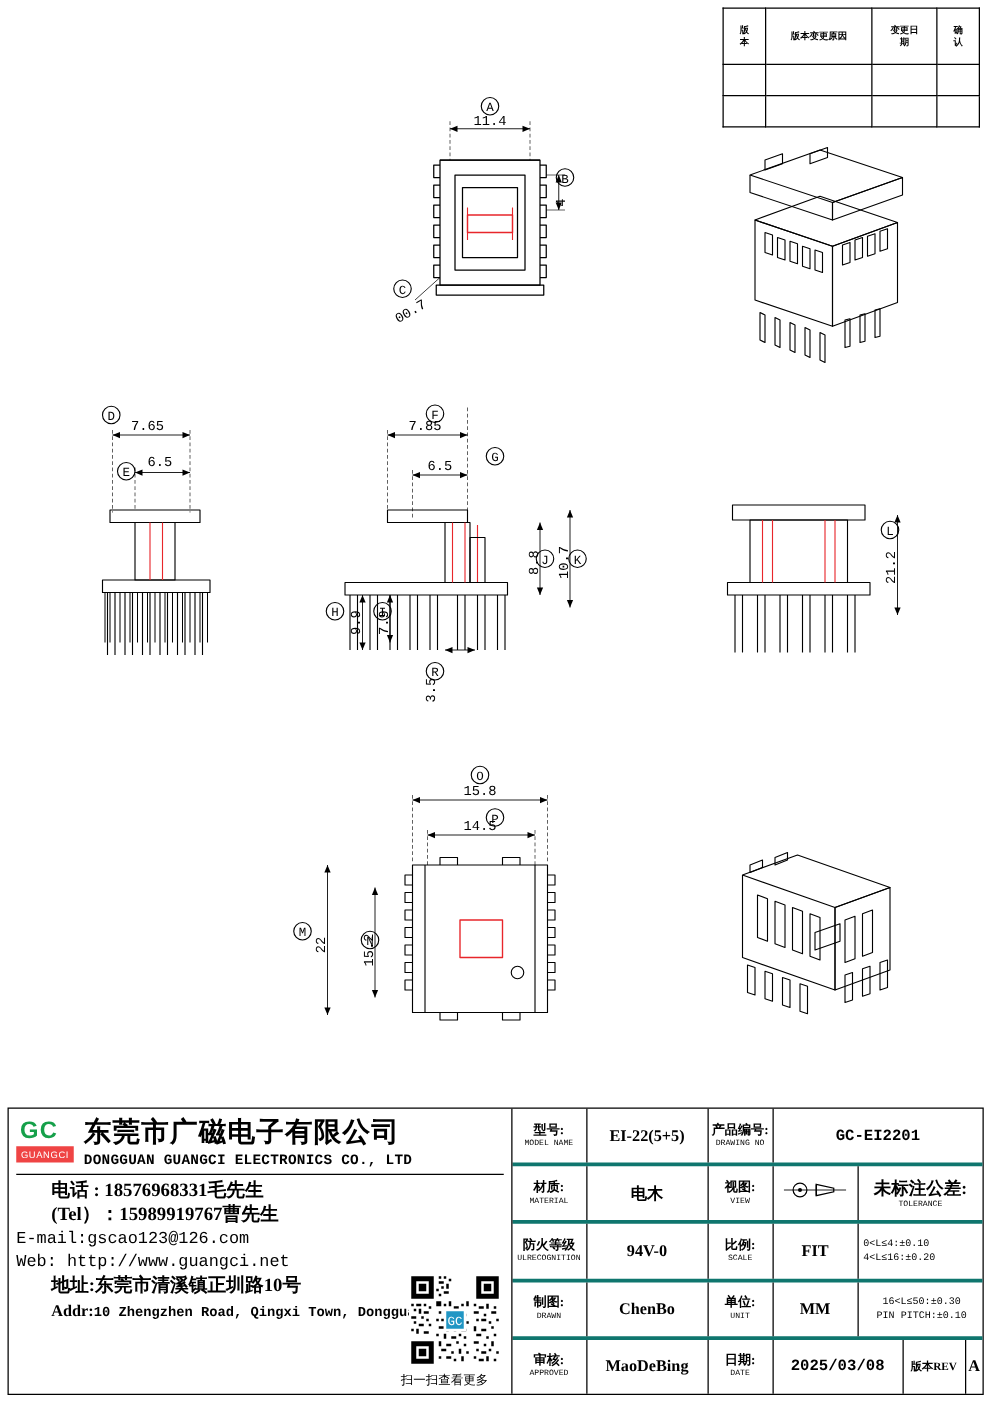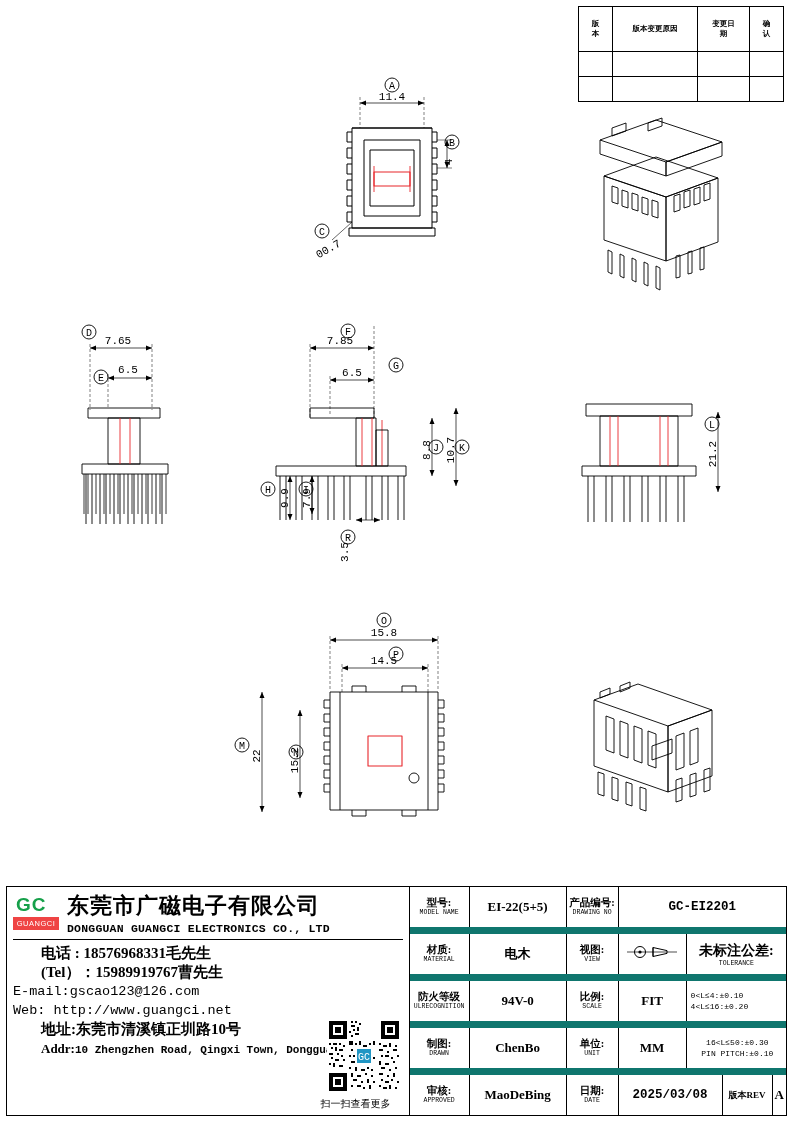--- a/index.html
+++ b/index.html
@@ -70,21 +70,21 @@
   .qr {
     position:absolute; right:8px; bottom:22px; width:74px; height:74px;
   }
   .qr-caption {
     position:absolute; right:8px; bottom:4px; width:90px; text-align:center;
     font-size:10px; font-family:"Liberation Serif", serif;margin-top:16px;
   }
 
   
   .tb-right { flex:1; display:flex; flex-direction:column; }
-  .spec-row { display:flex; flex:1; border-bottom:7px solid #0f766e; }
+  .spec-row { display:flex; flex:1; border-bottom:3px solid #0f766e; }
   .spec-row:last-child { border-bottom:none; }
   .cell {
     display:flex; flex-direction:column; align-items:center; justify-content:center;
     border-right:1px solid #000; text-align:center; padding:1px 2px;
   }
   .cell:last-child { border-right:none; }
   .lbl-cn { font-size:10.5px; font-family:"Liberation Serif", serif; font-weight:bold; line-height:12px;}
   .lbl-en { font-size:6.5px; font-family:"Liberation Mono", monospace; line-height:8px; }
   .val { font-size:13px; font-weight:bold; font-family:"Liberation Serif", serif; }
   .val-mono { font-size:12.5px; font-weight:bold; font-family:"Liberation Mono", monospace; }

